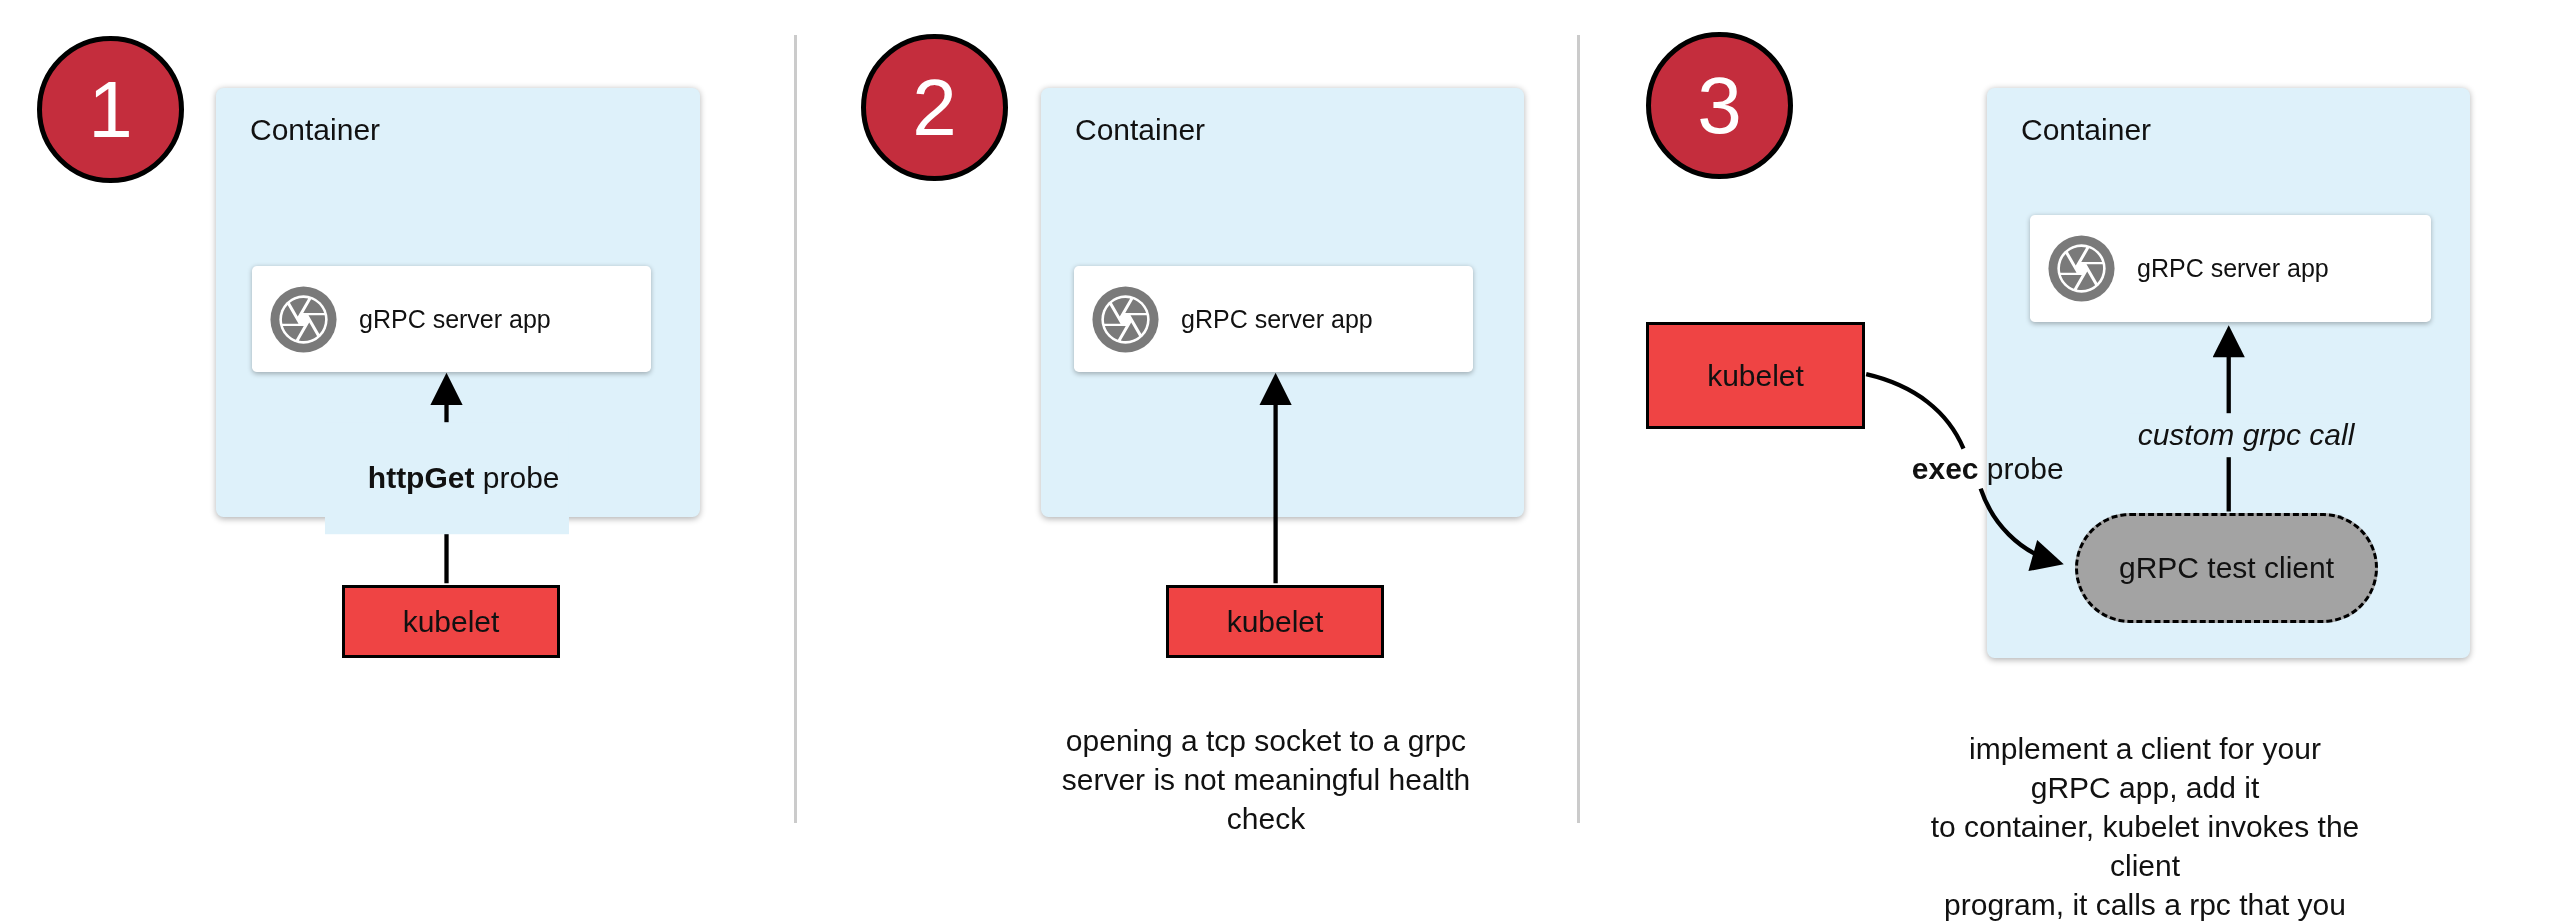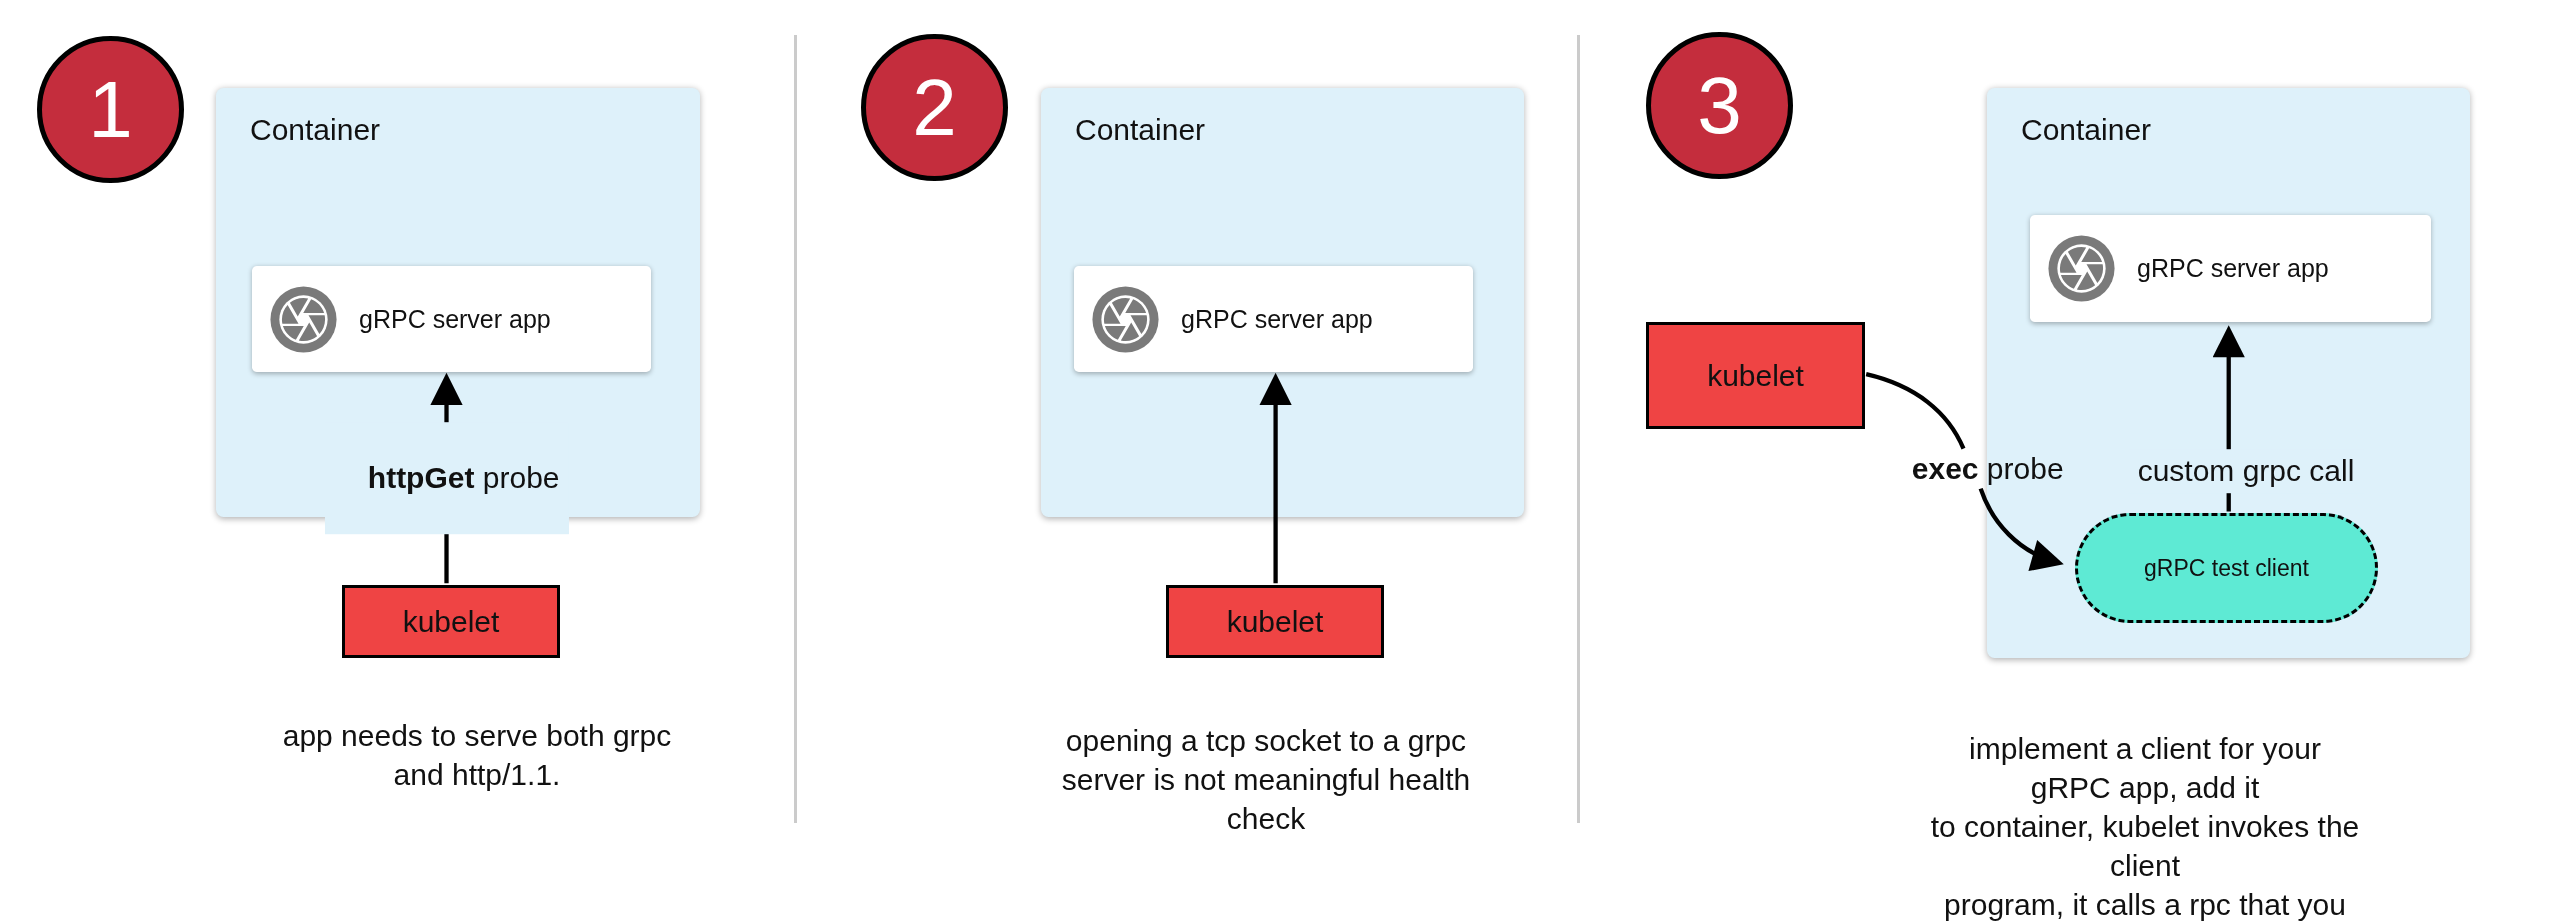--- a/index.html
+++ b/index.html
@@ -34,22 +34,22 @@
     box-shadow:0 1.9px 5.7px rgba(0,0,0,0.28);
     display:flex;align-items:center;
   }
   .app-box .icon{width:69px;height:69px;margin-left:17px;flex:0 0 auto;display:block;}
   .app-box .app-label{margin-left:21px;font-size:25px;white-space:nowrap;text-align:right;}
   .kubelet-box{
     position:absolute;background:#ef4444;border:3.8px solid #000;box-sizing:border-box;
     display:flex;align-items:center;justify-content:center;font-size:30px;
   }
   .stadium{
-    position:absolute;background:#5eead4;border:3.8px dashed #000;box-sizing:border-box;
-    border-radius:57px;display:flex;align-items:center;justify-content:center;font-size:23px;
+    position:absolute;background:#a3a3a3;border:3.8px dashed #000;box-sizing:border-box;
+    border-radius:57px;display:flex;align-items:center;justify-content:center;font-size:30px;
   }
   svg.arrows{position:absolute;left:0;top:0;z-index:5;}
   .shape{z-index:1;}
   .overlay-label{
     position:absolute;z-index:10;transform:translate(-50%,-50%);
     font-size:30px;white-space:pre;text-align:center;
   }
   .overlay-label.on-blue{background:var(--container-fill);padding:4.8px 9.5px;}
   .caption{
     position:absolute;z-index:2;transform:translateX(-50%);
@@ -141,24 +141,22 @@
     <path d="M 1956 392 C 2008 404 2042 432 2058 470" fill="none" stroke="#000" stroke-width="4.5"></path>
     <path d="M 2076 512 C 2088 548 2116 578 2155 589" fill="none" stroke="#000" stroke-width="4.5" marker-end="url(#ah)"></path>
   </svg>
 
   <div class="overlay-label on-blue" style="left:447px;top:478px;">
     <b>httpGet</b><span> probe</span>
   </div>
   <div class="overlay-label" style="left:1971px;top:469px;">
     <b>exec</b><span> probe</span>
   </div>
-  <div class="overlay-label on-blue" style="left:2246px;top:471px;">custom grpc call</div>
+  <div class="overlay-label on-blue" style="left:2246px;top:435px;font-style:italic;">custom grpc call</div>
 
-  <div class="caption" style="left:477px;top:716px;">app needs to serve both grpc
-and http/1.1.</div>
   <div class="caption" style="left:1266px;top:721px;">opening a tcp socket to a grpc
 server is not meaningful health
 check</div>
   <div class="caption" style="left:2145px;top:729px;">implement a client for your gRPC app, add it
 to container, kubelet invokes the client
 program, it calls a rpc that you implement</div>
 
 </div>
 
 

